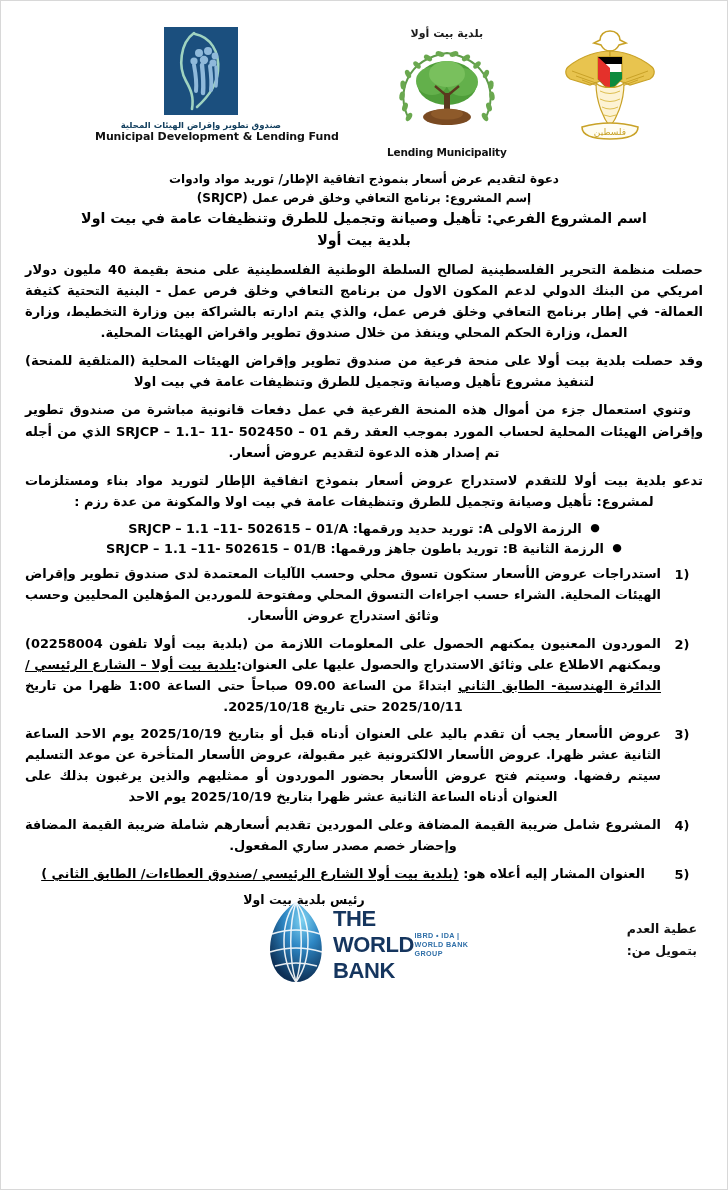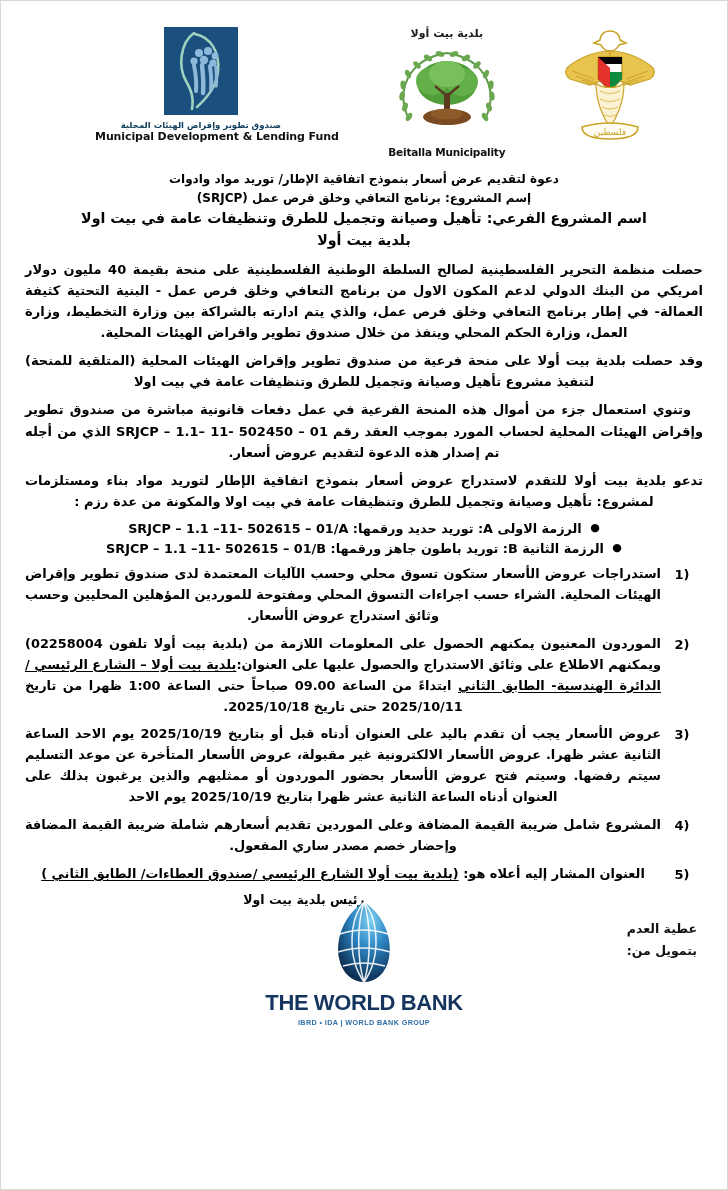--- a/index.html
+++ b/index.html
@@ -210,21 +210,21 @@
     color: #111;
   }
   .wb-logo {
     position: absolute;
     top: 8px;
     left: 0;
     right: 0;
     margin: 0 auto;
     width: 210px;
     display: flex;
-    flex-direction: column;
+    flex-direction: row;
     align-items: center;
     direction: ltr;
   }
   .wb-name {
     font-size: 22px;
     font-weight: bold;
     color: #15355e;
     letter-spacing: -0.4px;
     margin-top: 2px;
     font-family: "Liberation Sans", sans-serif;
@@ -305,21 +305,21 @@
             <ellipse cx="60" cy="33" rx="18" ry="13" fill="#79c05d"></ellipse>
           </g>
 
           <path d="M57 52 L57 72 L63 72 L63 52 Z" fill="#5a3a1e"></path>
           <path d="M60 55 L48 45 M60 55 L72 45" stroke="#5a3a1e" stroke-width="2.4" fill="none"></path>
 
           <ellipse cx="60" cy="76" rx="24" ry="8" fill="#7a4a22"></ellipse>
           <ellipse cx="60" cy="73" rx="16" ry="5.5" fill="#8e5a2a"></ellipse>
         </svg>
       </span>
-      <div class="muni-en">Beitalla Municipality</div>
+      <div class="muni-en">Lending Municipality</div>
     </div>
 
     <div class="logo-block eagle-wrap">
       <span>
         <svg width="100" height="125" viewBox="0 0 100 125" aria-hidden="true">
 
           <path d="M50 4 C44 4, 40 8, 40 13 L34 16 L41 18 C43 22, 47 24, 50 24
                    C53 24, 57 22, 59 18 L66 16 L60 13 C60 8, 56 4, 50 4 Z" fill="#fff" stroke="#c9a227" stroke-width="1.6"></path>
 
           <path d="M50 24 C40 24, 22 28, 8 40 C4 44, 6 50, 10 52 L30 58 L50 50 Z" fill="#e8c44f" stroke="#c9a227" stroke-width="1.2"></path>

